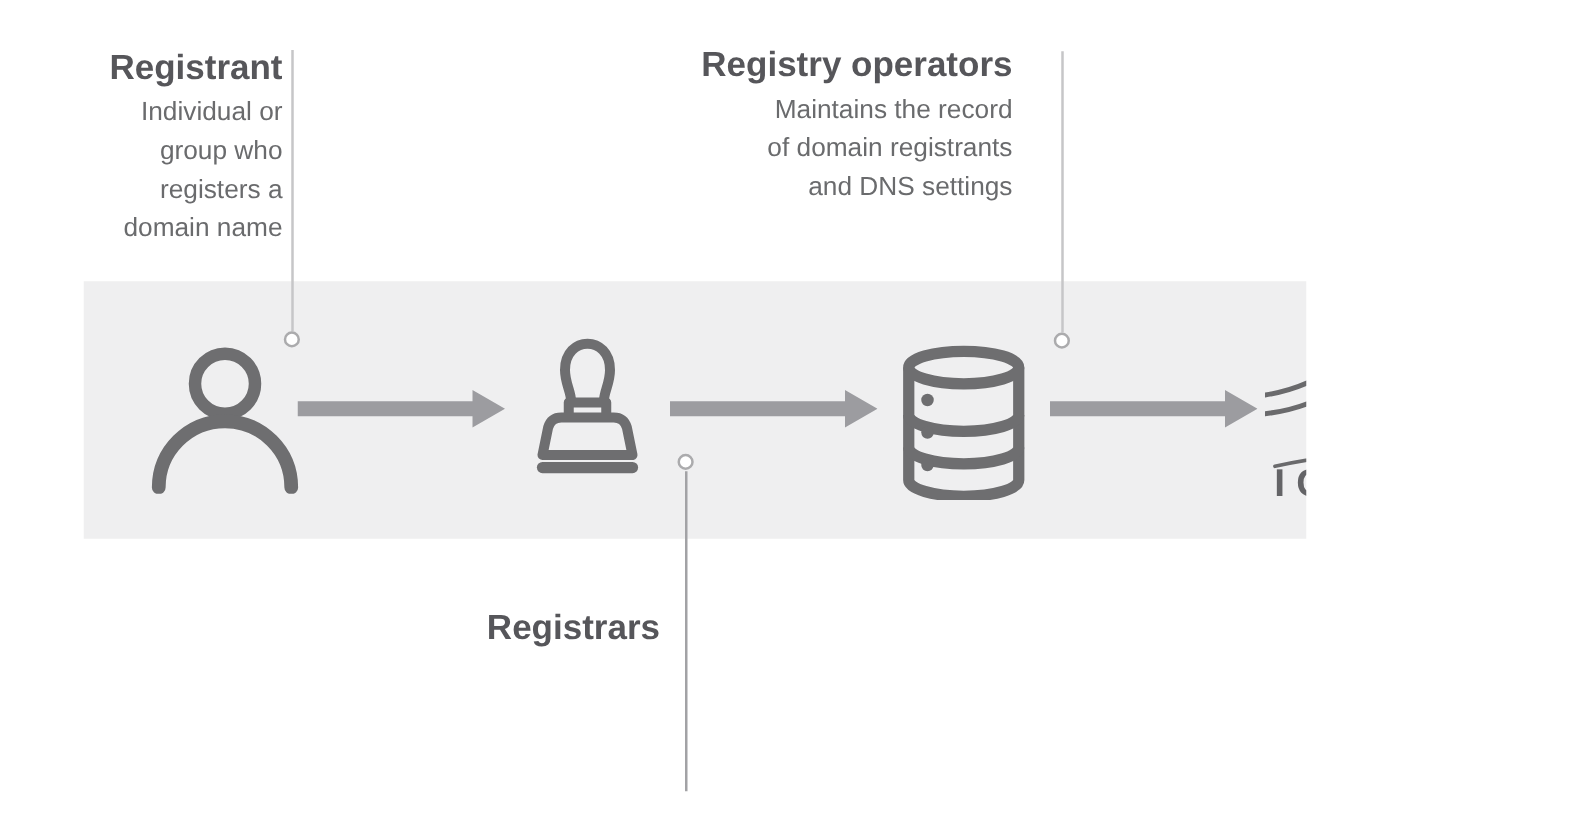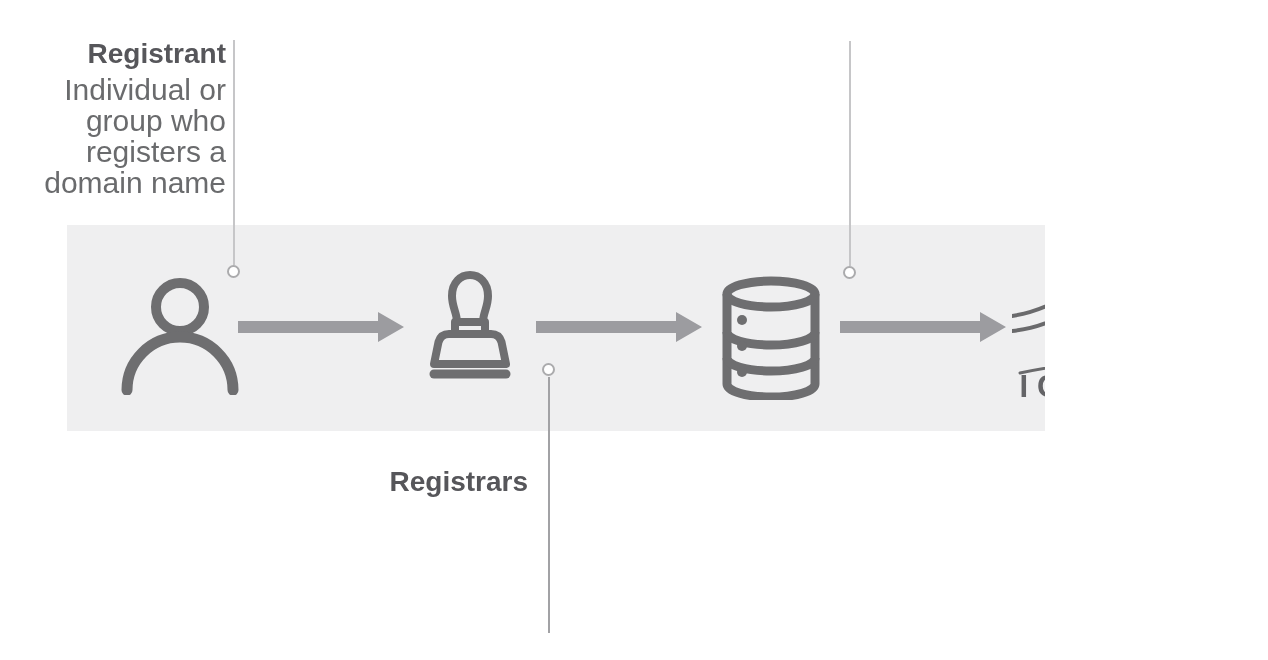--- a/index.html
+++ b/index.html
@@ -11,21 +11,21 @@
     position:absolute; left:67px; top:225px; width:1166px; height:206px;
     background:#efeff0;
   }
   .abs { position:absolute; }
   .label-block { position:absolute; text-align:right; }
   .label-title {
     font-size:28px; line-height:32px; font-weight:bold; color:#56565a;
     margin:0 0 4px 0;
   }
   .label-desc {
-    font-size:30px; line-height:31px; color:#6a6b6d; white-space:pre-line;
+    font-size:21px; line-height:31px; color:#6a6b6d; white-space:pre-line;
     margin:0;
   }
   .callout-line {
     position:absolute; width:2px; background:#c6c6c8;
   }
   .callout-line.dark { background:#a2a2a5; }
   .callout-dot {
     position:absolute; width:9px; height:9px; border-radius:50%;
     background:#ffffff; border:2px solid #ababad;
   }
@@ -45,22 +45,28 @@
   <div class="band"></div>
 
   <div class="label-block" style="left:28px; top:38px; width:198px;">
     <div class="label-title">Registrant</div>
     <div class="label-desc">Individual or
 group who
 registers a
 domain name</div>
   </div>
 
+  <div class="label-block" style="left:496px; top:36px; width:314px;">
+    <div class="label-title">Registry operators</div>
+    <div class="label-desc">Maintains the record
+of domain registrants
+and DNS settings</div>
+  </div>
 
-  <div class="label-block" style="left:296px; top:466px; width:232px;">
+  <div class="label-block" style="left:296px; top:486px; width:232px;">
     <div class="label-title">Registrars</div>
   </div>
 
   <div class="label-block" style="left:876px; top:464px; width:294px;">
     <div class="label-title">ICANN</div>
   </div>
 
   <div class="callout-line" style="left:233px; top:40px; height:225px;"></div>
   <div class="callout-dot" style="left:227px; top:265px;"></div>
 

